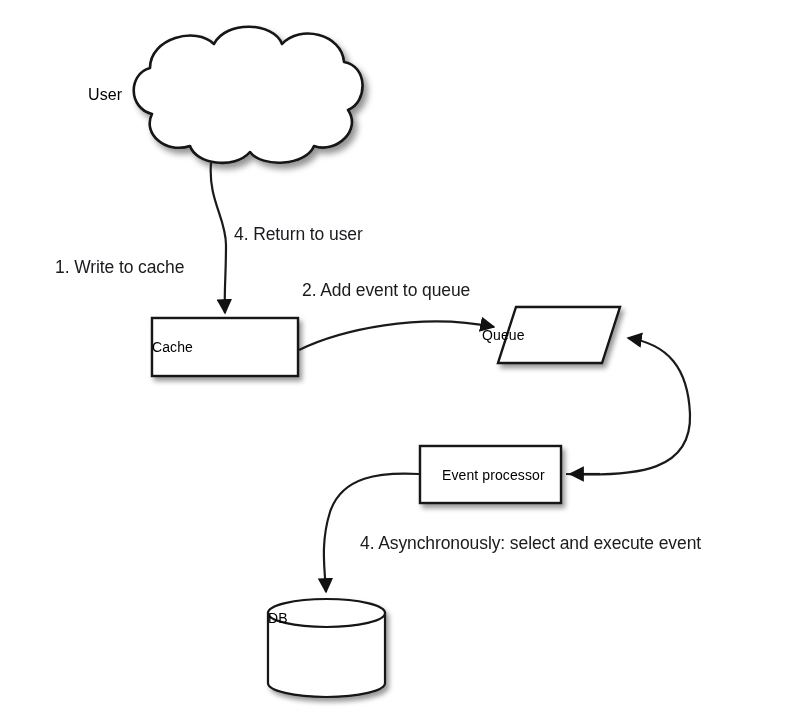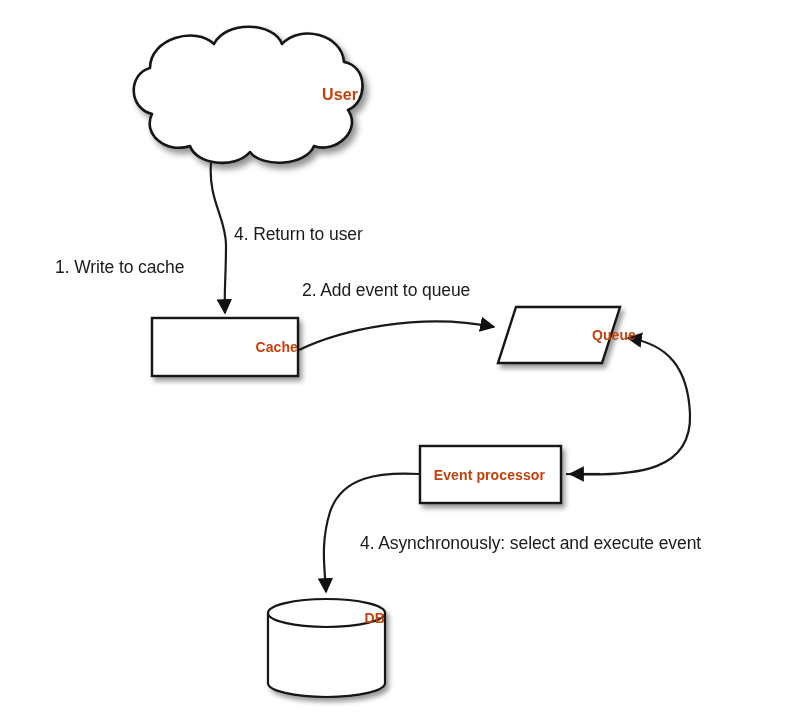--- a/index.html
+++ b/index.html
@@ -19,25 +19,24 @@
     position: absolute;
     left: 0;
     top: 0;
     width: 786px;
     height: 728px;
   }
   .node-label {
     position: absolute;
     font-family: "Liberation Sans", sans-serif;
     font-size: 14px;
-    color: #c2410c;
+    color: #000000;
     white-space: nowrap;
-    text-align: right;
+    text-align: left;
     letter-spacing: 0.1px;
-    font-weight: bold;
   }
   .edge-label {
     position: absolute;
     font-family: "Liberation Sans", sans-serif;
     font-size: 17.5px;
     color: #1a1a1f;
     white-space: nowrap;
     letter-spacing: -0.1px;
   }
 </style>
@@ -107,23 +106,23 @@
 
     <g>
       <path d="M 419 474 C 380 472, 342 476, 330 512 C 320 544, 325 570, 326 592" fill="none" stroke="#1a1a1a" stroke-width="2.2" marker-end="url(#arrow)"></path>
     </g>
   </svg>
 
   <div class="node-label" style="left:88px; top:86px; width:270px; font-size:16px;">User</div>
 
   <div class="node-label" style="left:152px; top:339px; width:146px;">Cache</div>
 
-  <div class="node-label" style="left:514px; top:327px; width:122px;">Queue</div>
+  <div class="node-label" style="left:482px; top:327px; width:122px;">Queue</div>
 
-  <div class="node-label" style="left:404px; top:467px; width:141px;">Event processor</div>
+  <div class="node-label" style="left:442px; top:467px; width:141px;">Event processor</div>
 
   <div class="node-label" style="left:268px; top:610px; width:117px;">DB</div>
 
   <div class="edge-label" style="left:55px; top:257px;">1. Write to cache</div>
 
   <div class="edge-label" style="left:234px; top:224px;">4. Return to user</div>
 
   <div class="edge-label" style="left:302px; top:280px;text-align:right;">2. Add event to queue</div>
 
   <div class="edge-label" style="left:360px; top:533px;">4. Asynchronously: select and execute event</div>

